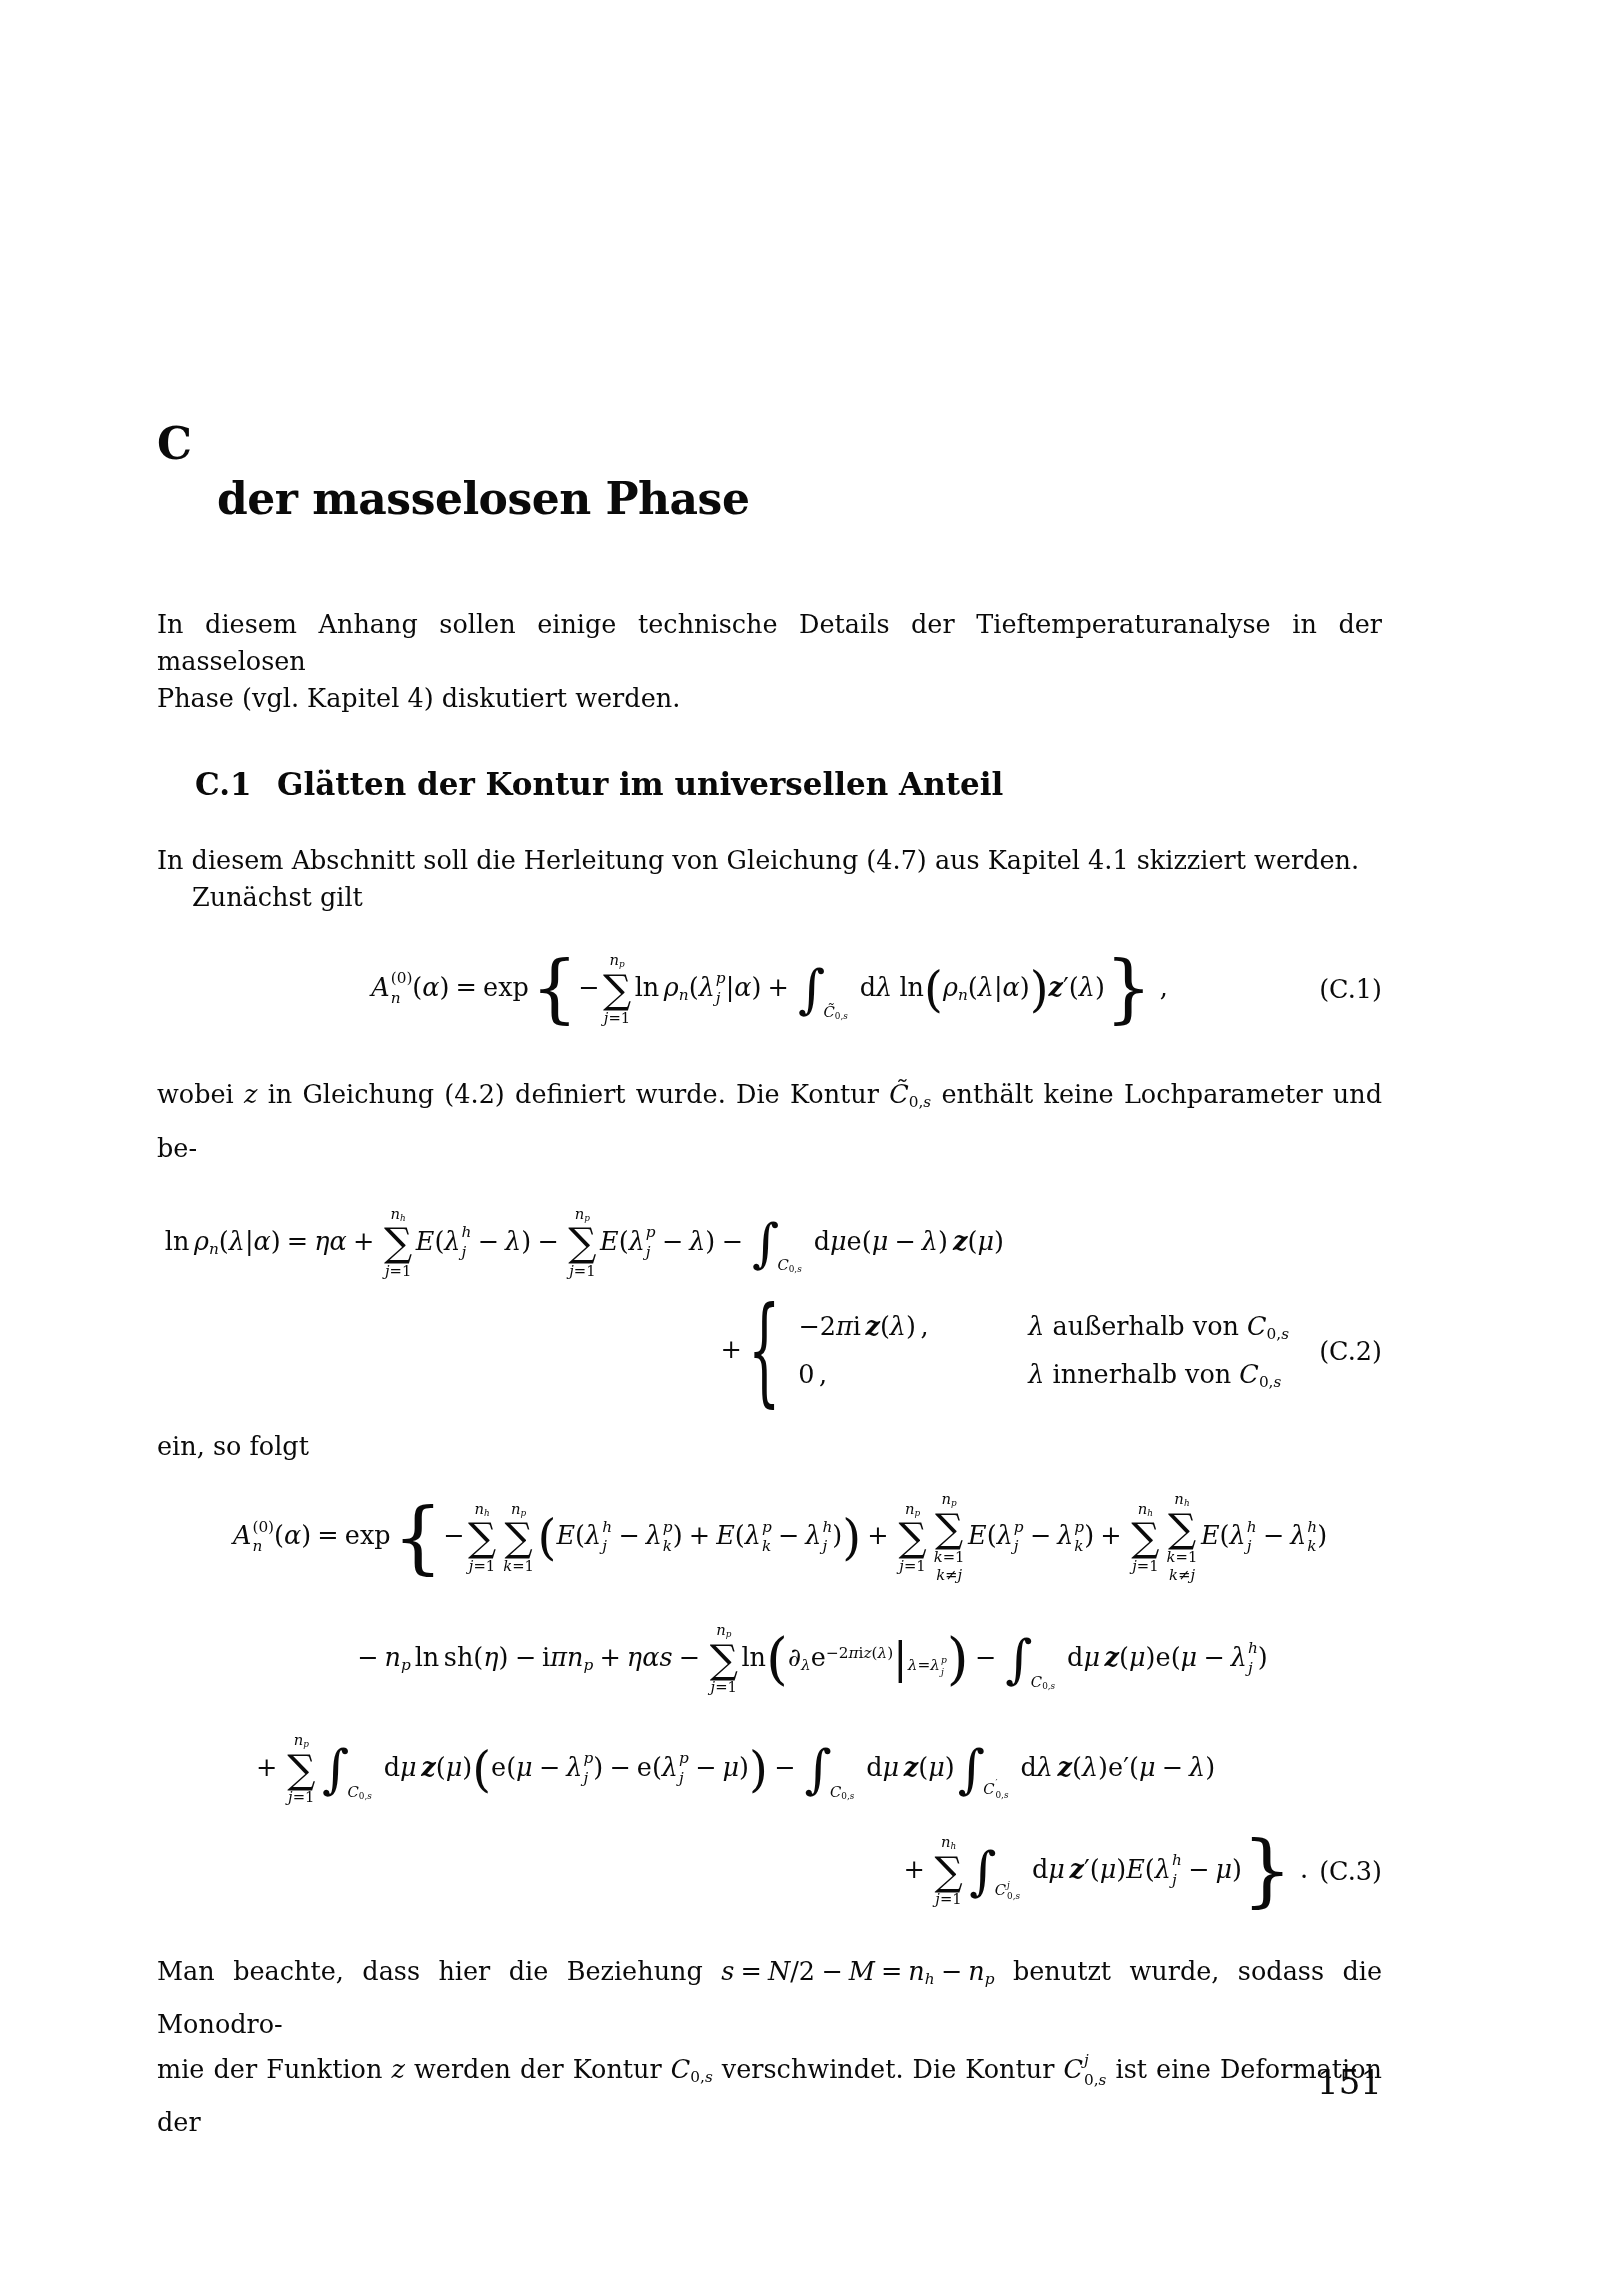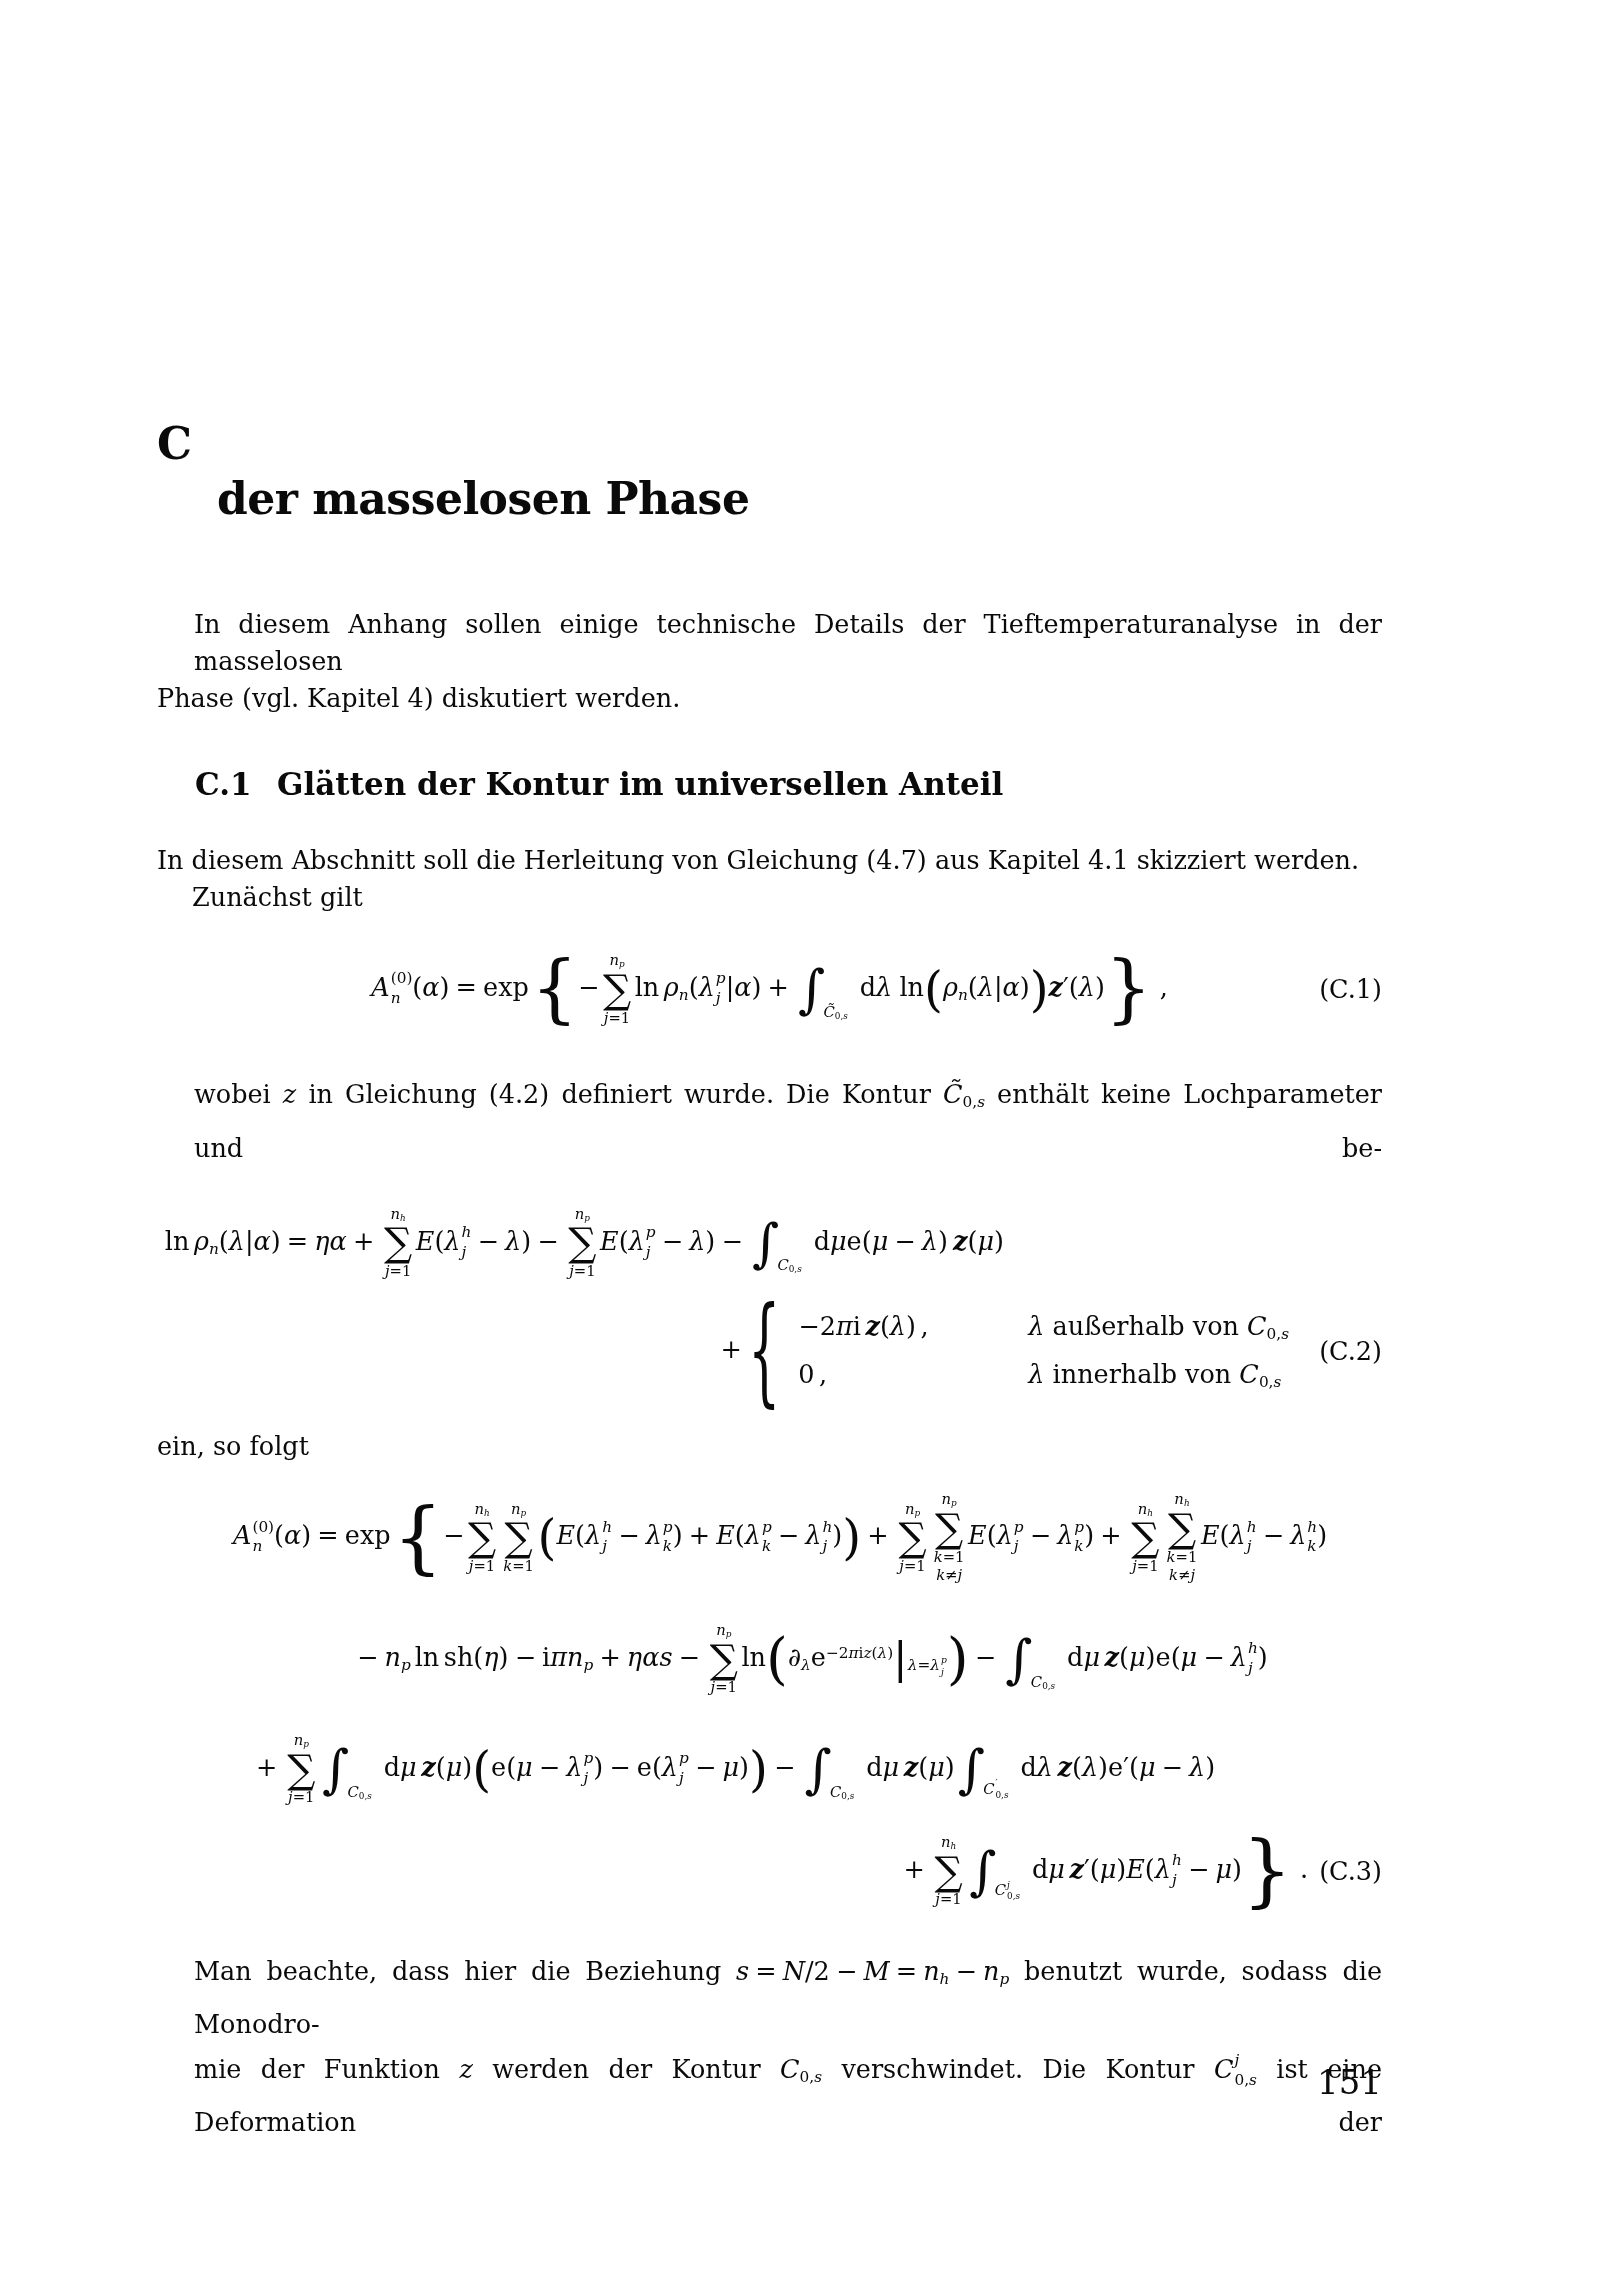--- a/index.html
+++ b/index.html
@@ -11,21 +11,21 @@
   .chapter{display:flex;margin-top:416px;font-weight:700;font-size:44px;line-height:55px;letter-spacing:-0.5px;}
   .chnum{margin-right:25.5px;}
   
   .section{margin-top:47px;font-weight:700;font-size:31px;line-height:41px;}
   .secnum{margin-right:25.5px;margin-left:38px;}
 
   
   .para{font-size:25.5px;}
   .tline{line-height:37px;}
   .tline.tall{line-height:45px;}
-  .just{text-align:justify;text-align-last:justify;margin-left:37px;}
+  .just{text-align:justify;text-align-last:justify;}
   .indent{padding-left:35px;}
   .intro{margin-top:80px;}
   .para1{margin-top:37px;}
   .p2{margin-top:19.6px;}
   .between{margin-top:15.7px;}
   .p4{margin-top:31px;}
 
   
   .math{font-family:"DejaVu Serif","DejaVu Sans",serif;}
   .eq1{position:relative;margin-top:9.8px;height:127px;display:flex;align-items:center;justify-content:center;font-size:25.5px;}

